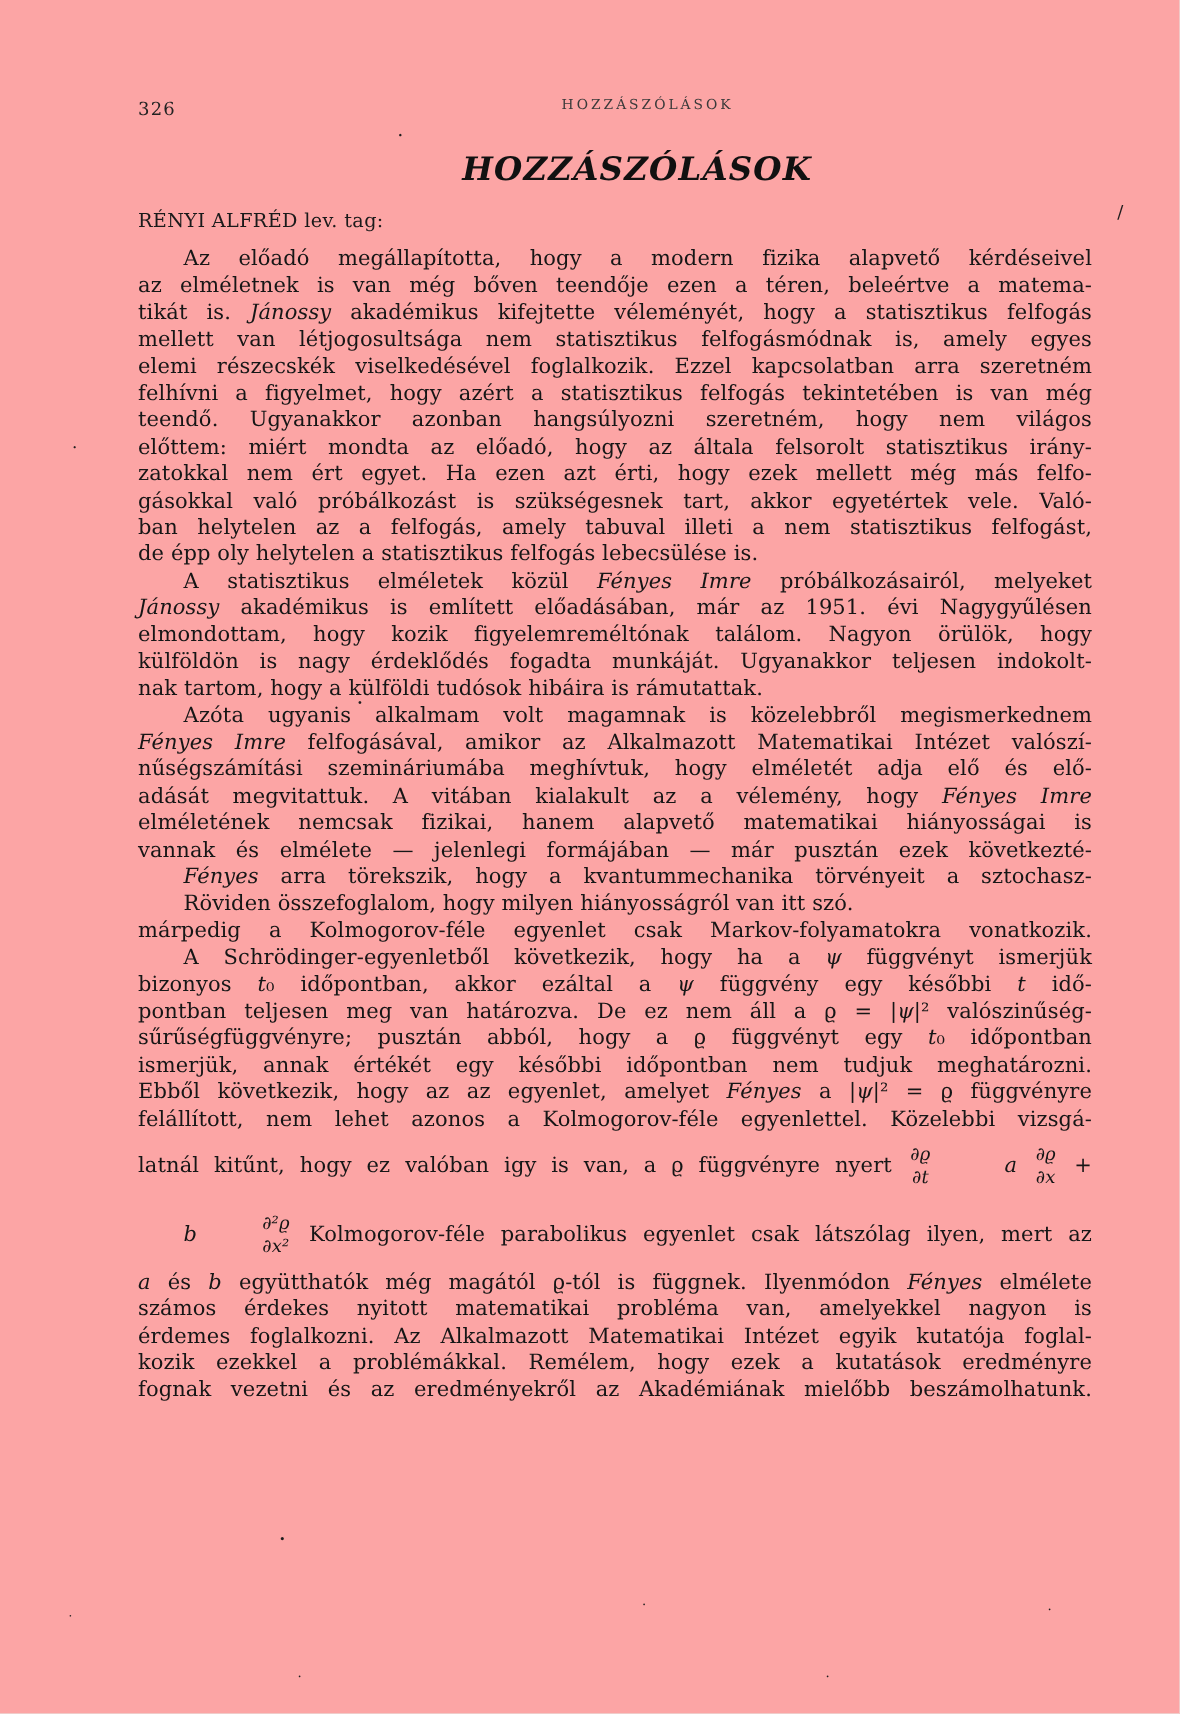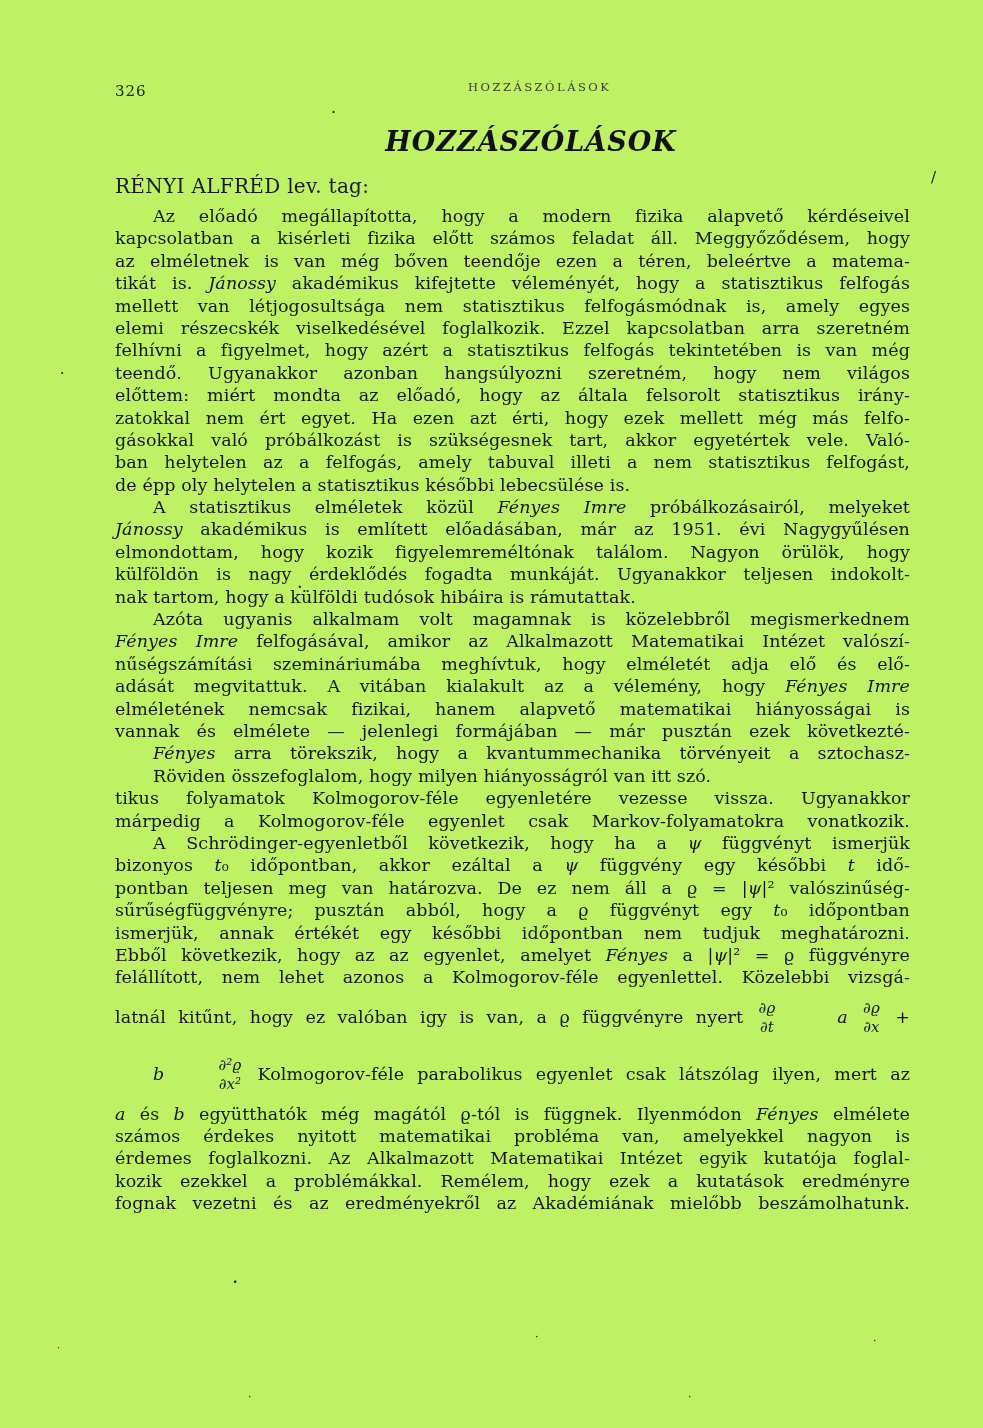--- a/index.html
+++ b/index.html
@@ -1,20 +1,20 @@
 <!DOCTYPE html>
 <html><head>
 <meta charset="utf-8">
 <style>
   html,body{margin:0;padding:0;background:#e8e8e4;}
   .page{
     position:relative;
     width:983px;height:1428px;
     margin:0 auto;
-    background:#bef264;
+    background:#fca5a5;
     color:#161616;
     font-family:"DejaVu Serif","Liberation Serif",serif;
     overflow:hidden;
   }
   .pagenum{
     position:absolute;left:115px;top:82px;
     font-size:15px;letter-spacing:1px;color:#222;
   }
   .runhead{
     position:absolute;top:80px;left:468px;width:140px;
@@ -23,21 +23,21 @@
   }
   .title{
     position:absolute;top:126px;left:0;width:1062px; 
     text-align:center;
     font-size:27px;font-style:italic;font-weight:bold;
     letter-spacing:1px;color:#111;
     margin:0;
   }
   .speaker{
     position:absolute;left:115px;top:174px;
-    font-size:20px;color:#1a1a1a;letter-spacing:0.3px;
+    font-size:16px;color:#1a1a1a;letter-spacing:0.3px;
   }
   .body{
     position:absolute;left:115px;top:205px;width:795px;
     font-size:17.5px;
   }
   .bline{
     line-height:22.4px;height:22.4px;
     text-align:justify;text-align-last:justify;
     letter-spacing:0.1px;
   }
@@ -58,46 +58,44 @@
 </head>
 <body>
 
 <div class="page">
   <span class="pagenum">326</span>
   <div class="runhead">HOZZÁSZÓLÁSOK</div>
   <h1 class="title">HOZZÁSZÓLÁSOK</h1>
   <div class="speaker">RÉNYI ALFRÉD lev. tag:</div>
   <div class="body" id="speech-body">
       <div class="bline ind">Az előadó megállapította, hogy a modern fizika alapvető kérdéseivel</div>
-      <div class="bline">kapcsolatban a kisérleti fizika előtt számos feladat áll. Meggyőződésem, hogy</div>
       <div class="bline">az elméletnek is van még bőven teendője ezen a téren, beleértve a matema-</div>
       <div class="bline">tikát is. <i>Jánossy</i> akadémikus kifejtette véleményét, hogy a statisztikus felfogás</div>
       <div class="bline">mellett van létjogosultsága nem statisztikus felfogásmódnak is, amely egyes</div>
       <div class="bline">elemi részecskék viselkedésével foglalkozik. Ezzel kapcsolatban arra szeretném</div>
       <div class="bline">felhívni a figyelmet, hogy azért a statisztikus felfogás tekintetében is van még</div>
       <div class="bline">teendő. Ugyanakkor azonban hangsúlyozni szeretném, hogy nem világos</div>
       <div class="bline">előttem: miért mondta az előadó, hogy az általa felsorolt statisztikus irány-</div>
       <div class="bline">zatokkal nem ért egyet. Ha ezen azt érti, hogy ezek mellett még más felfo-</div>
       <div class="bline">gásokkal való próbálkozást is szükségesnek tart, akkor egyetértek vele. Való-</div>
       <div class="bline">ban helytelen az a felfogás, amely tabuval illeti a nem statisztikus felfogást,</div>
-      <div class="bline noj">de épp oly helytelen a statisztikus későbbi lebecsülése is.</div>
+      <div class="bline noj">de épp oly helytelen a statisztikus felfogás lebecsülése is.</div>
       <div class="bline ind">A statisztikus elméletek közül <i>Fényes Imre</i> próbálkozásairól, melyeket</div>
       <div class="bline"><i>Jánossy</i> akadémikus is említett előadásában, már az 1951. évi Nagygyűlésen</div>
       <div class="bline">elmondottam, hogy kozik figyelemreméltónak találom. Nagyon örülök, hogy</div>
       <div class="bline">külföldön is nagy érdeklődés fogadta munkáját. Ugyanakkor teljesen indokolt-</div>
       <div class="bline noj">nak tartom, hogy a külföldi tudósok hibáira is rámutattak.</div>
       <div class="bline ind">Azóta ugyanis alkalmam volt magamnak is közelebbről megismerkednem</div>
       <div class="bline"><i>Fényes Imre</i> felfogásával, amikor az Alkalmazott Matematikai Intézet valószí-</div>
       <div class="bline">nűségszámítási szemináriumába meghívtuk, hogy elméletét adja elő és elő-</div>
       <div class="bline">adását megvitattuk. A vitában kialakult az a vélemény, hogy <i>Fényes Imre</i></div>
       <div class="bline">elméletének nemcsak fizikai, hanem alapvető matematikai hiányosságai is</div>
       <div class="bline">vannak és elmélete — jelenlegi formájában — már pusztán ezek következté-</div>
       <div class="bline ind"><i>Fényes</i> arra törekszik, hogy a kvantummechanika törvényeit a sztochasz-</div>
       <div class="bline ind noj">Röviden összefoglalom, hogy milyen hiányosságról van itt szó.</div>
-      <div class="bline">tikus folyamatok Kolmogorov-féle egyenletére vezesse vissza. Ugyanakkor</div>
       <div class="bline">márpedig a Kolmogorov-féle egyenlet csak Markov-folyamatokra vonatkozik.</div>
       <div class="bline ind">A Schrödinger-egyenletből következik, hogy ha a <i>ψ</i> függvényt ismerjük</div>
       <div class="bline">bizonyos <i>t</i>₀ időpontban, akkor ezáltal a <i>ψ</i> függvény egy későbbi <i>t</i> idő-</div>
       <div class="bline">pontban teljesen meg van határozva. De ez nem áll a ϱ = |<i>ψ</i>|² valószinűség-</div>
       <div class="bline">sűrűségfüggvényre; pusztán abból, hogy a ϱ függvényt egy <i>t</i>₀ időpontban</div>
       <div class="bline">ismerjük, annak értékét egy későbbi időpontban nem tudjuk meghatározni.</div>
       <div class="bline">Ebből következik, hogy az az egyenlet, amelyet <i>Fényes</i> a |<i>ψ</i>|² = ϱ függvényre</div>
       <div class="bline">felállított, nem lehet azonos a Kolmogorov-féle egyenlettel. Közelebbi vizsgá-</div>
       <div class="bline tall">latnál kitűnt, hogy ez valóban igy is van, a ϱ függvényre nyert <span class="frac">
           <span>∂ϱ</span>

